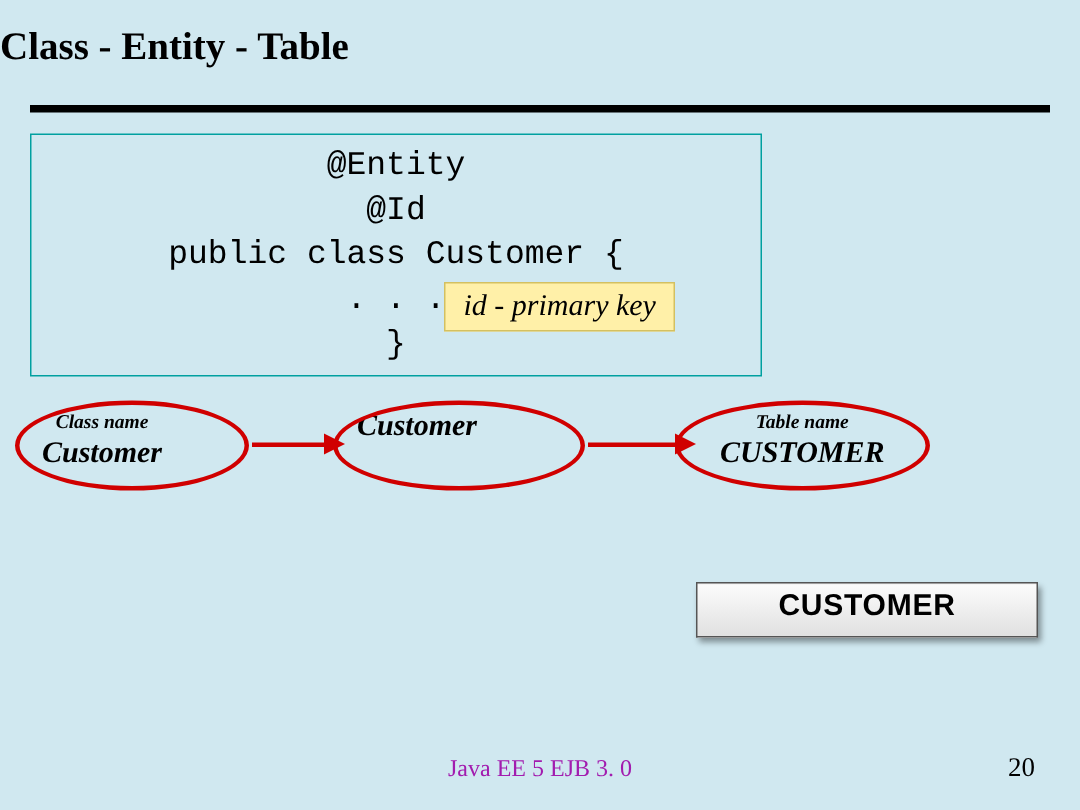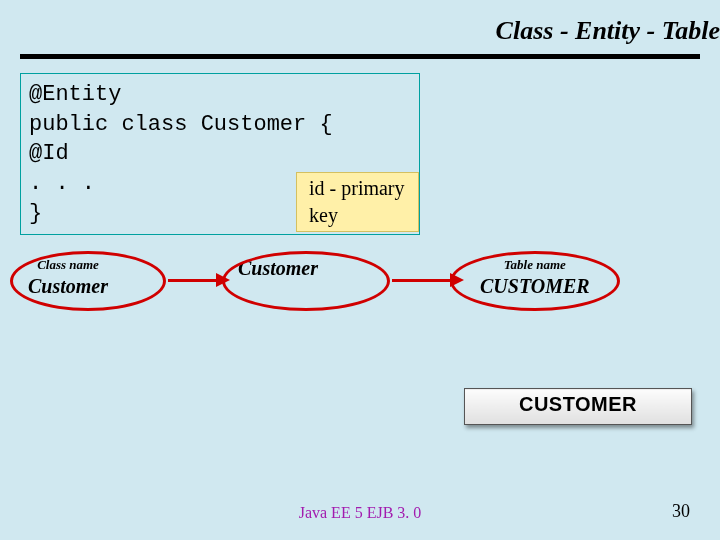--- a/index.html
+++ b/index.html
@@ -5,53 +5,54 @@
     * { box-sizing: border-box; margin: 0; padding: 0; }
     body {
       width: 720px;
       height: 540px;
       background: #d0e8f0;
       font-family: Georgia, 'Times New Roman', serif;
       position: relative;
       overflow: hidden;
     }
     .slide-title {
-      text-align: right;
+      text-align: left;
       font-size: 26px;
       font-weight: bold;
-      font-style: italic;
       color: #000;
       padding-top: 16px;
-      padding-bottom: 8px;
+      padding-bottom: 24px;
     }
     .title-rule {
       border: none;
       border-top: 5px solid #000;
       margin: 0 20px 14px 20px;
     }
     .code-box {
       border: 1px solid #00a0a0;
       background: transparent;
       margin: 0 0 0 20px;
-      width: 400px;
+      width: 488px;
       padding: 6px 8px 6px 8px;
       font-family: 'Courier New', monospace;
       font-size: 22px;
       line-height: 1.35;
       position: relative;
+      text-align: center;
     }
     .code-line { white-space: pre; }
     .annotation-callout {
       position: absolute;
       left: 275px;
       top: 98px;
       background: #fff0a8;
       border: 1px solid #d4c060;
       padding: 2px 12px;
       font-family: Georgia, serif;
+      font-style: italic;
       font-size: 20px;
     }
     .mapping-row {
       position: relative;
       margin: 22px 20px 0 20px;
       height: 82px;
     }
     .map-node {
       position: absolute;
       text-align: center;
@@ -136,22 +137,22 @@
     }
   </style>
 </head>
 <body>
 
 <div class="slide-title">Class - Entity - Table</div>
 <hr class="title-rule">
 
 <div class="code-box">
   <div class="code-line">@Entity</div>
+  <div class="code-line">@Id</div>
   <div class="code-line">public class Customer {</div>
-  <div class="code-line">@Id</div>
   <div class="code-line">. . .</div>
   <div class="code-line">}</div>
   <div class="annotation-callout">id - primary key</div>
 </div>
 
 <div class="mapping-row">
   <div class="map-node" style="left:8px; top:0;">
     <div class="heading">Class name</div>
     <div class="value">Customer</div>
   </div>
@@ -181,13 +182,13 @@
 
 <table class="db-table">
   <tbody>
       <tr>
         <th colspan="2">CUSTOMER</th>
       </tr>
 </tbody>
   </table>
 
 <div class="footer-text">Java EE 5 EJB 3. 0</div>
-<div class="page-num">30</div>
+<div class="page-num">20</div>
 
 </body></html>

